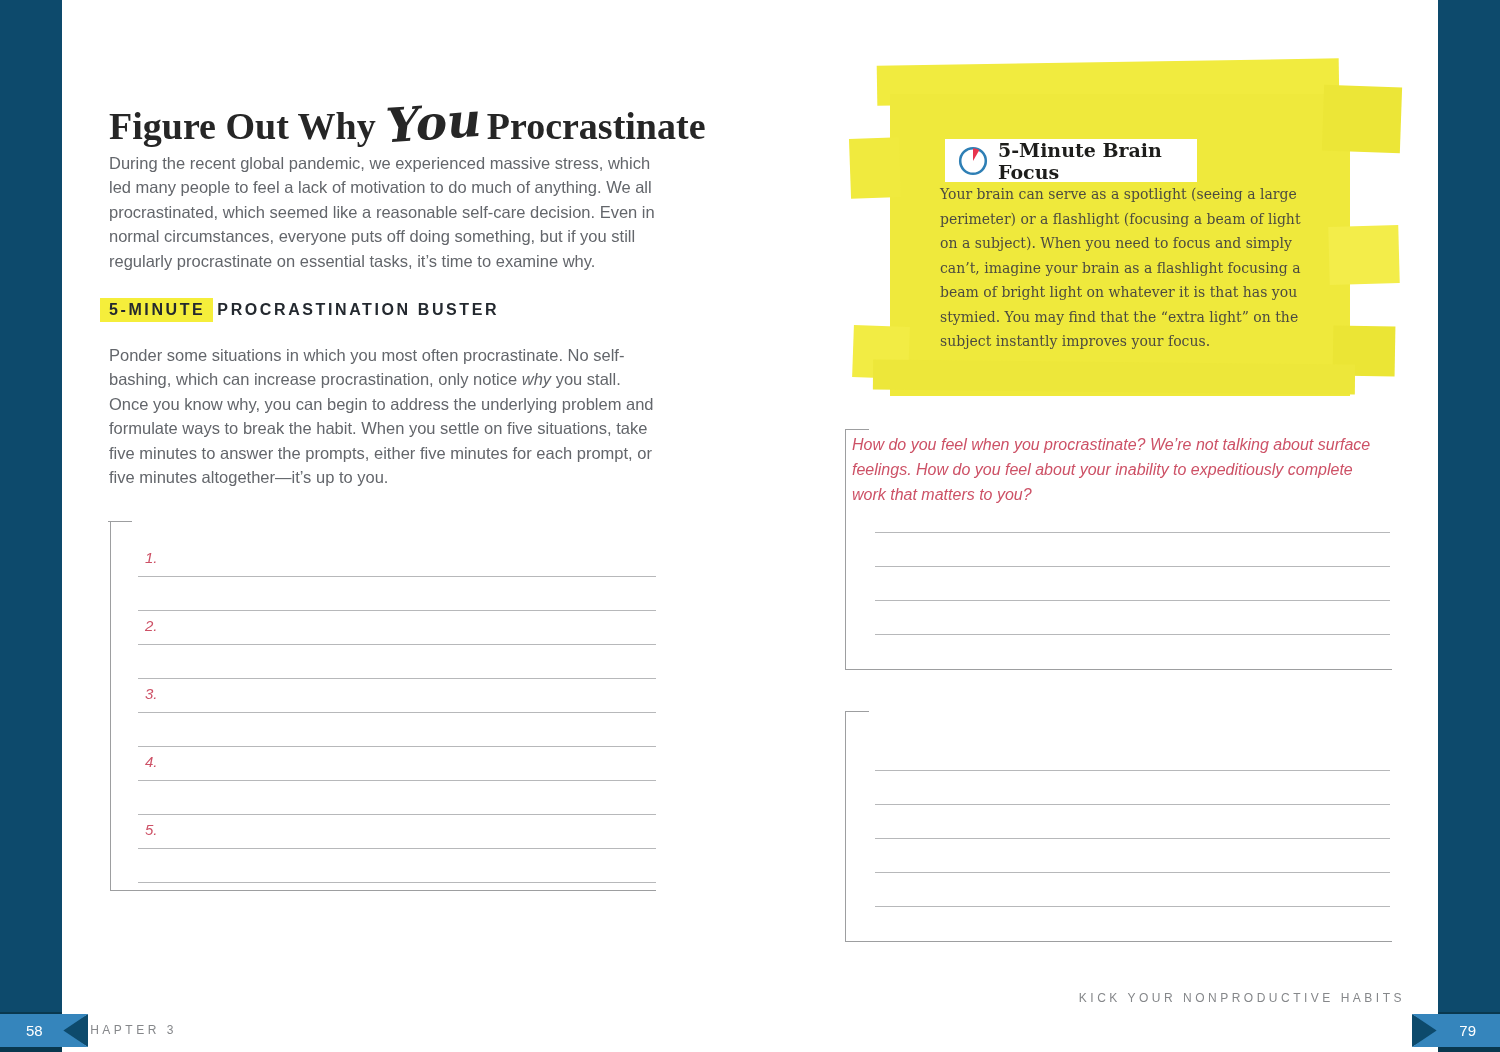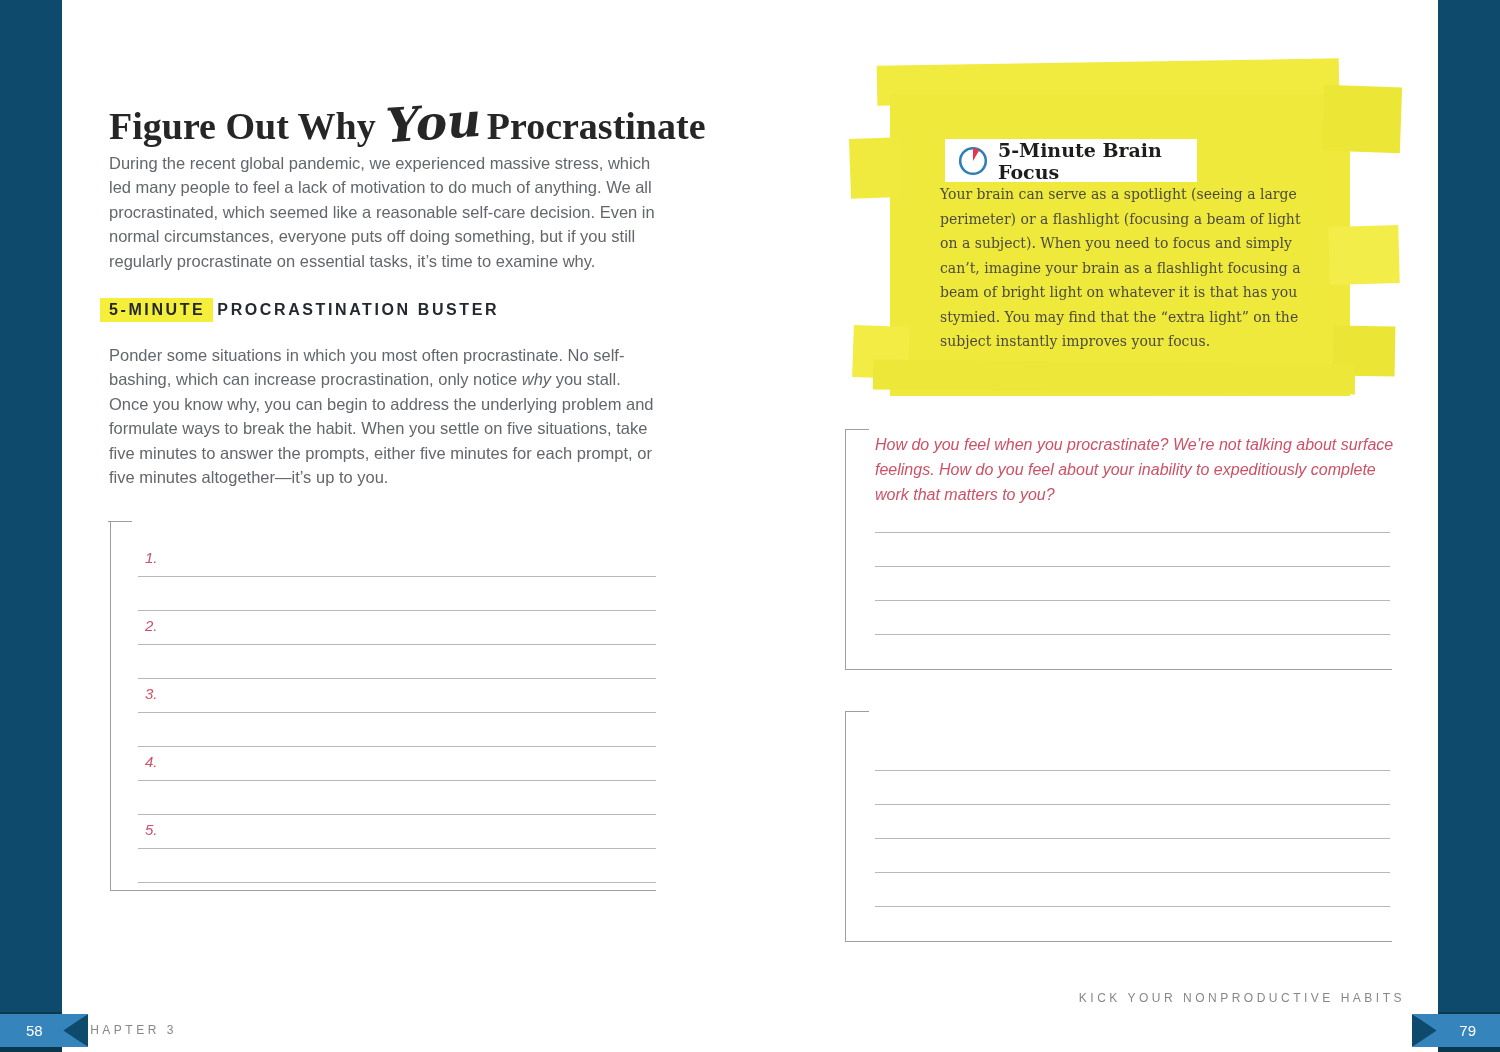--- a/index.html
+++ b/index.html
@@ -121,21 +121,21 @@
       <path d="M15,15 L15,3 A12,12 0 0 1 21,4.6 Z" fill="#e8344e"></path>
     </svg>
     <span class="ttl">5-Minute Brain Focus</span>
   </div>
 
   <p class="callout-body">Your brain can serve as a spotlight (seeing a large perimeter) or a flashlight (focusing a beam of light on a subject). When you need to focus and simply can’t, imagine your brain as a flashlight focusing a beam of bright light on whatever it is that has you stymied. You may find that the “extra light” on the subject instantly improves your focus.</p>
 
   <div class="tick" style="left:845px;top:429px;"></div>
   <div class="vline" style="left:845px;top:429px;height:240px;"></div>
   <div class="bline" style="left:845px;top:669px;width:547px;"></div>
-  <p class="prompt" style="left:875px;top:416px;width:520px;">How do you feel when you procrastinate? We’re not talking about surface feelings. How do you feel about your inability to expeditiously complete work that matters to you?</p>
+  <p class="prompt" style="left:852px;top:416px;width:520px;">How do you feel when you procrastinate? We’re not talking about surface feelings. How do you feel about your inability to expeditiously complete work that matters to you?</p>
   <div class="rule" style="left:875px;top:532px;width:515px;"></div>
   <div class="rule" style="left:875px;top:566px;width:515px;"></div>
   <div class="rule" style="left:875px;top:600px;width:515px;"></div>
   <div class="rule" style="left:875px;top:634px;width:515px;"></div>
 
   <div class="tick" style="left:845px;top:711px;"></div>
   <div class="vline" style="left:845px;top:711px;height:230px;"></div>
   <div class="bline" style="left:845px;top:941px;width:547px;"></div>
   <div class="rule" style="left:875px;top:770px;width:515px;"></div>
   <div class="rule" style="left:875px;top:804px;width:515px;"></div>

